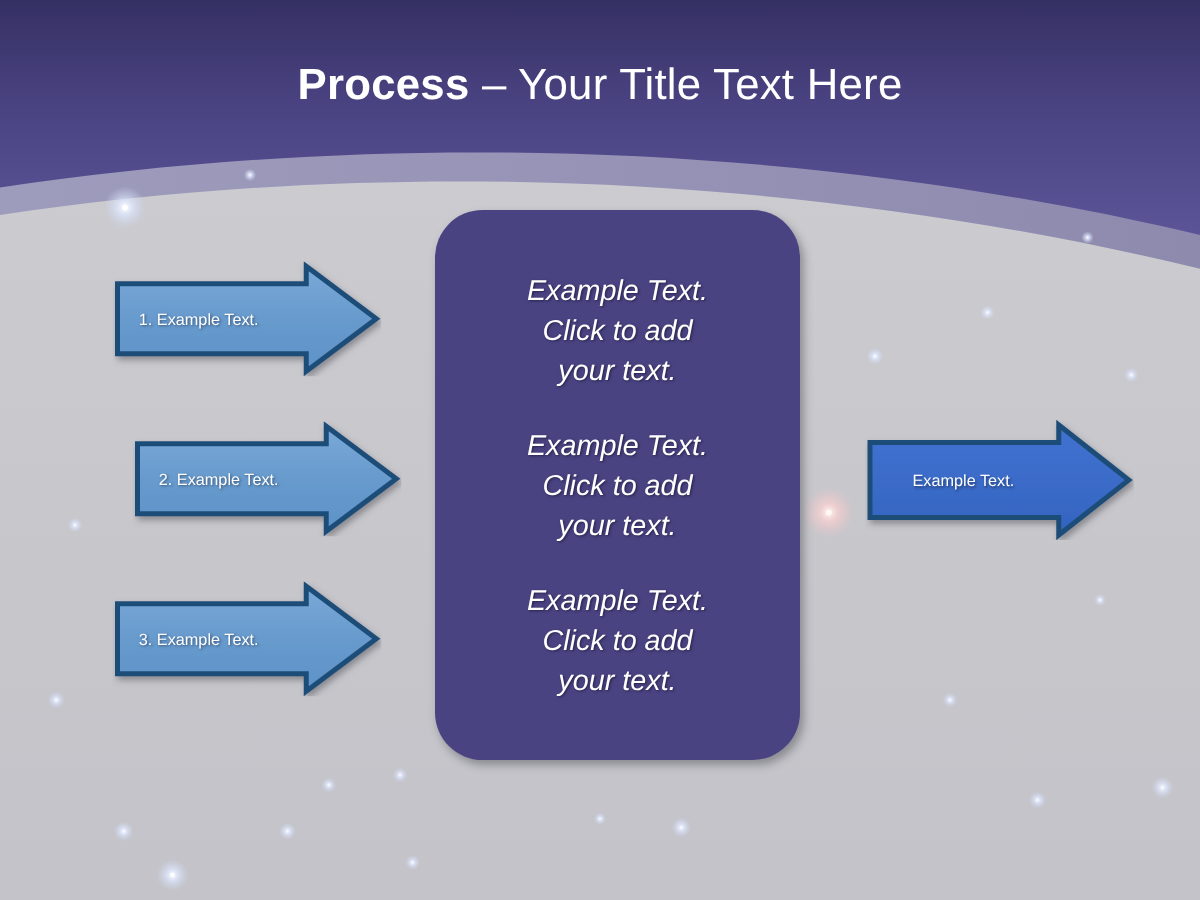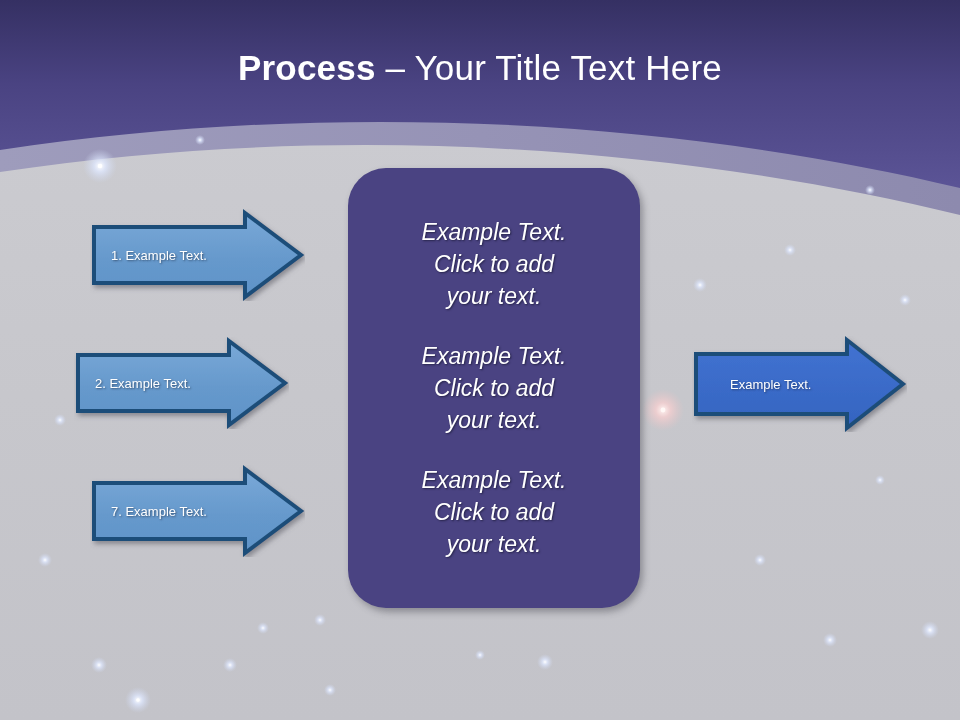--- a/index.html
+++ b/index.html
@@ -172,32 +172,32 @@
     <span class="t-bold">Process</span><span class="t-light"> – Your Title Text Here</span>
   </div>
 
   <div class="arrow arrow-left" style="left:90px; top:209px; width:215px; height:92px;">
     <svg width="215" height="92" viewBox="0 0 215 92">
       <polygon points="4,18 155,18 155,4 211,46 155,88 155,74 4,74" fill="url(#arrowLightGrad)" stroke="#1f4e79" stroke-width="4" stroke-linejoin="miter" filter="url(#softShadow)"></polygon>
     </svg>
     <div class="arrow-label">1. Example Text.</div>
   </div>
 
-  <div class="arrow arrow-left" style="left:74px; top:337px; width:215px; height:92px;text-align:right;">
+  <div class="arrow arrow-left" style="left:106px; top:337px; width:215px; height:92px;text-align:right;">
     <svg width="215" height="92" viewBox="0 0 215 92">
       <polygon points="4,18 155,18 155,4 211,46 155,88 155,74 4,74" fill="url(#arrowLightGrad)" stroke="#1f4e79" stroke-width="4" stroke-linejoin="miter" filter="url(#softShadow)"></polygon>
     </svg>
     <div class="arrow-label">2. Example Text.</div>
   </div>
 
   <div class="arrow arrow-left" style="left:90px; top:465px; width:215px; height:92px;">
     <svg width="215" height="92" viewBox="0 0 215 92">
       <polygon points="4,18 155,18 155,4 211,46 155,88 155,74 4,74" fill="url(#arrowLightGrad)" stroke="#1f4e79" stroke-width="4" stroke-linejoin="miter" filter="url(#softShadow)"></polygon>
     </svg>
-    <div class="arrow-label">7. Example Text.</div>
+    <div class="arrow-label">3. Example Text.</div>
   </div>
 
   <div class="center-panel">
     <div class="panel-block">Example Text.
 Click  to add
 your text.</div>
     <div class="panel-block">Example Text.
 Click  to add
 your text.</div>
     <div class="panel-block">Example Text.

